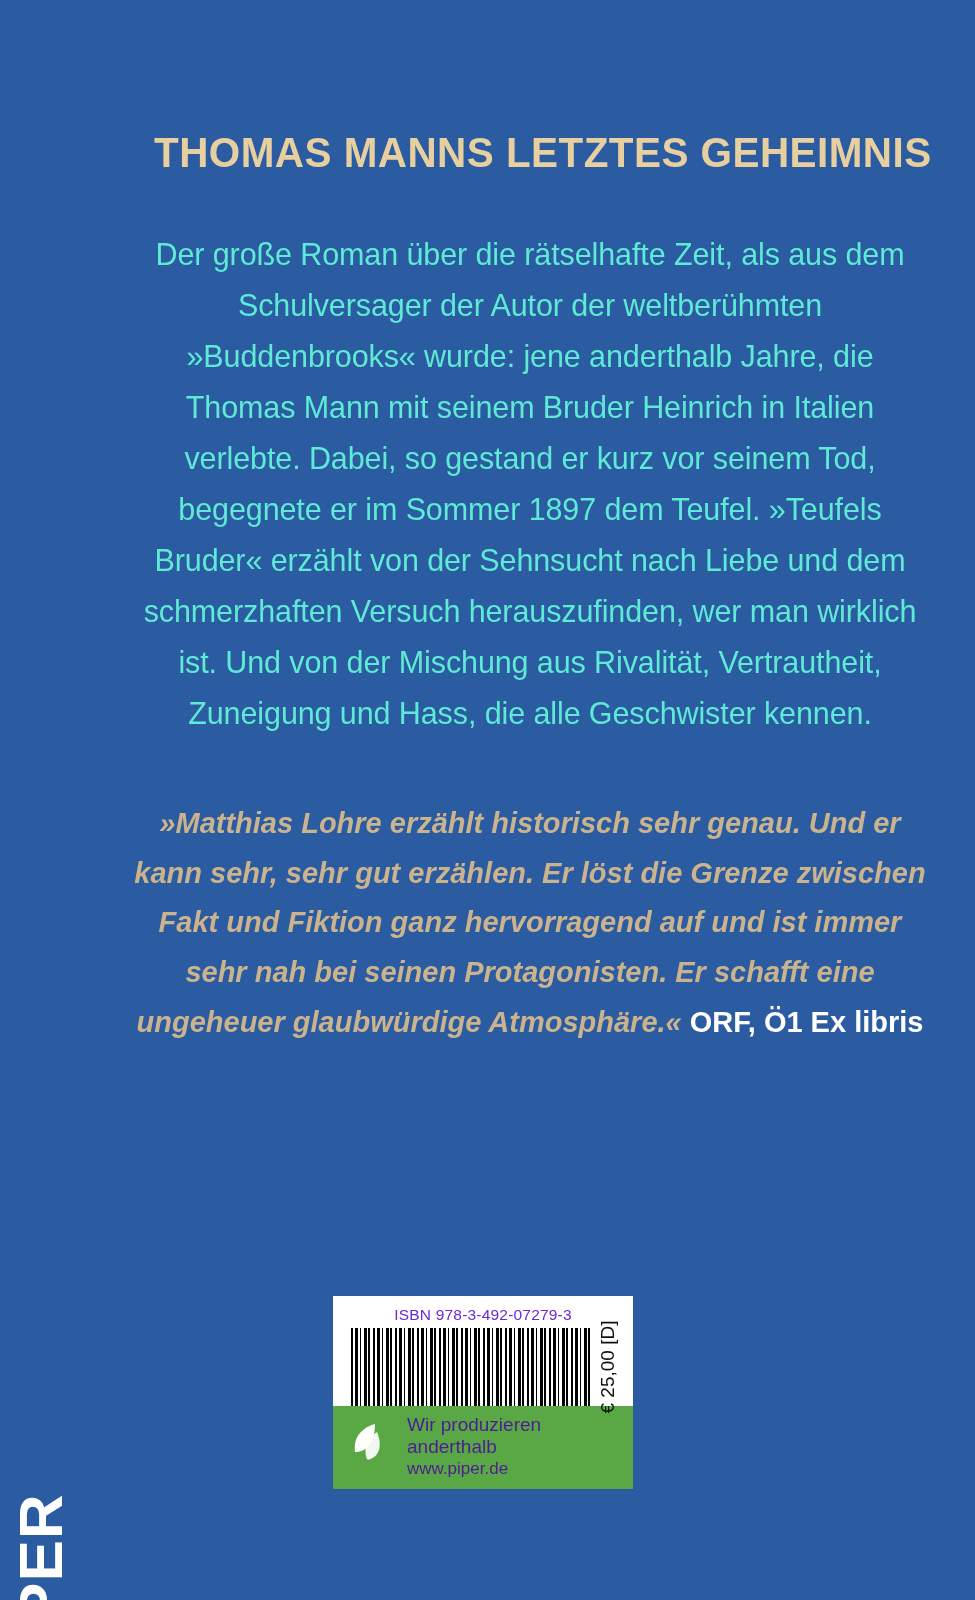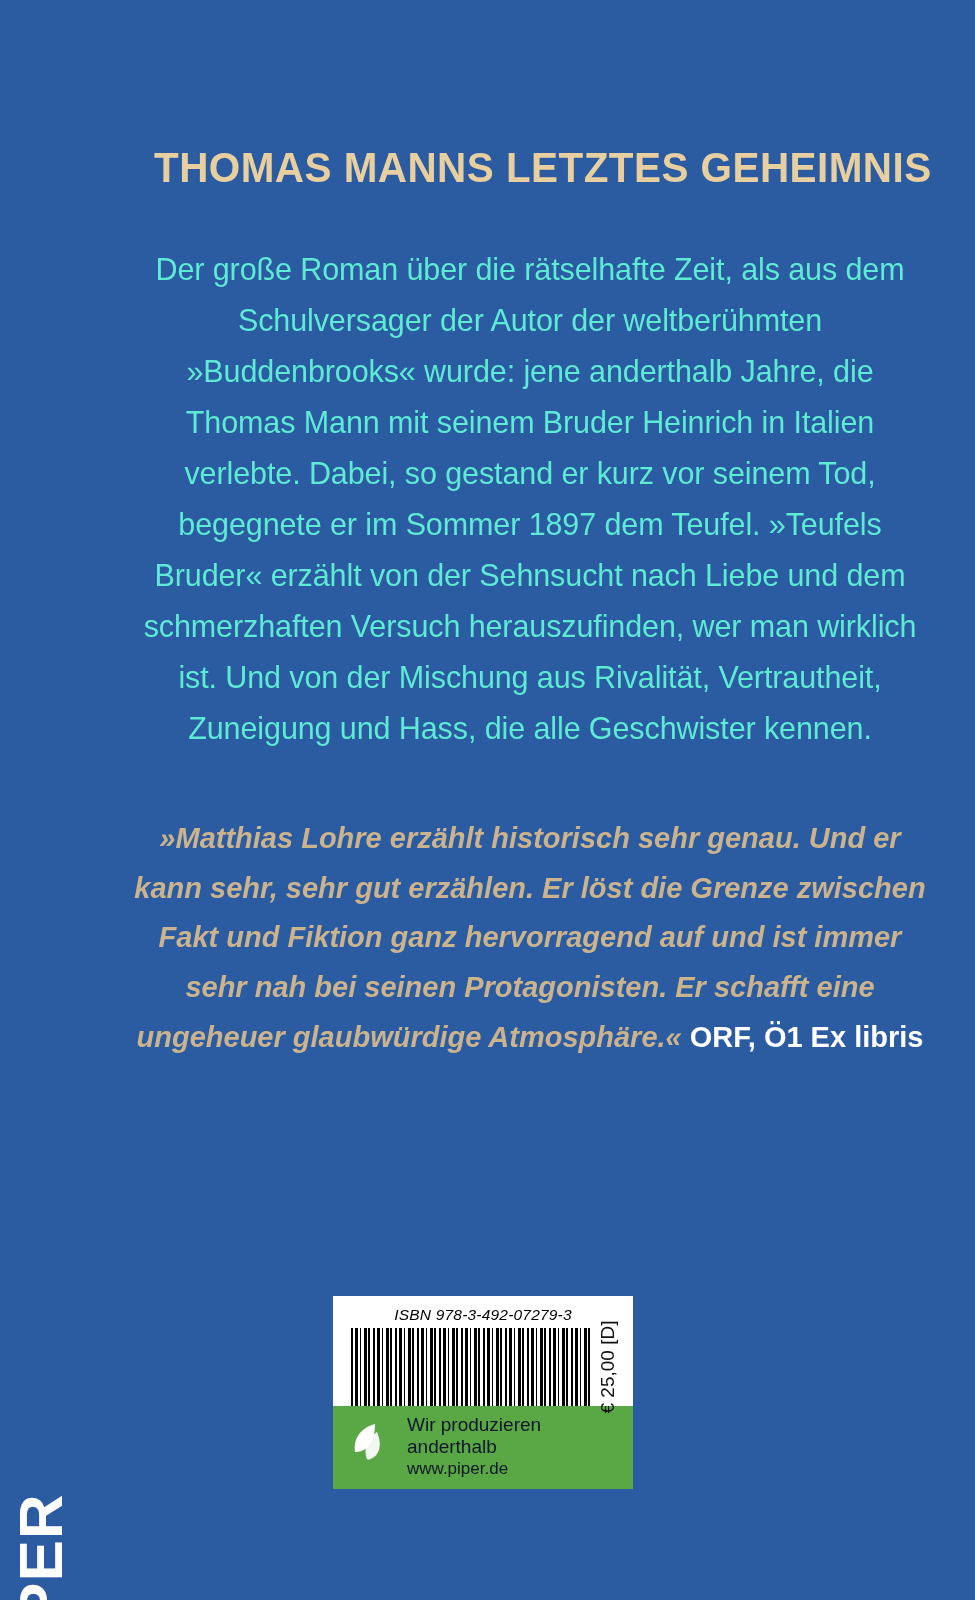--- a/index.html
+++ b/index.html
@@ -56,21 +56,21 @@
   }
 
   
   .content {
     position: absolute;
     left: 85px;
     top: 0;
     width: 890px;
     height: 1588px;
     box-sizing: border-box;
-    padding: 15px 45px;
+    padding: 0 45px;
     text-align: center;
   }
 
   .headline {
     margin: 0;
     padding-top: 128px;
     color: #e8cfa0;
     font-size: 43px;
     font-weight: 700;
     letter-spacing: 0.5px;
@@ -120,26 +120,25 @@
     position: absolute;
     left: 333px;
     top: 1296px;
     width: 300px;
     background: #ffffff;
     box-sizing: border-box;
     padding: 8px 8px 0 8px;
   }
   .isbn-line {
     text-align: center;
-    color: #000000;
+    color: #6d28d9;
     font-size: 15.5px;
     font-family: "Liberation Sans", sans-serif;
     letter-spacing: 0.2px;
     padding: 2px 0 4px 0;
-    font-style: italic;
   }
   .barcode-row {
     display: flex;
     align-items: stretch;
   }
   .bars-area {
     flex: 1 1 auto;
     padding-left: 10px;
   }
   .bars {
@@ -188,21 +187,21 @@
     align-items: center;
     padding: 8px 10px 10px 12px;
     box-sizing: border-box;
   }
   .eco-leaves {
     flex: 0 0 62px;
     height: 56px;
     position: relative;
   }
   .eco-text {
-    color: #0f172a;
+    color: #4c1d95;
     text-align: left;
     font-size: 19px;
     line-height: 1.18;
     font-family: "Liberation Sans", sans-serif;
   }
   .eco-text .small {
     font-size: 17px;
   }
 </style>
 </head>

